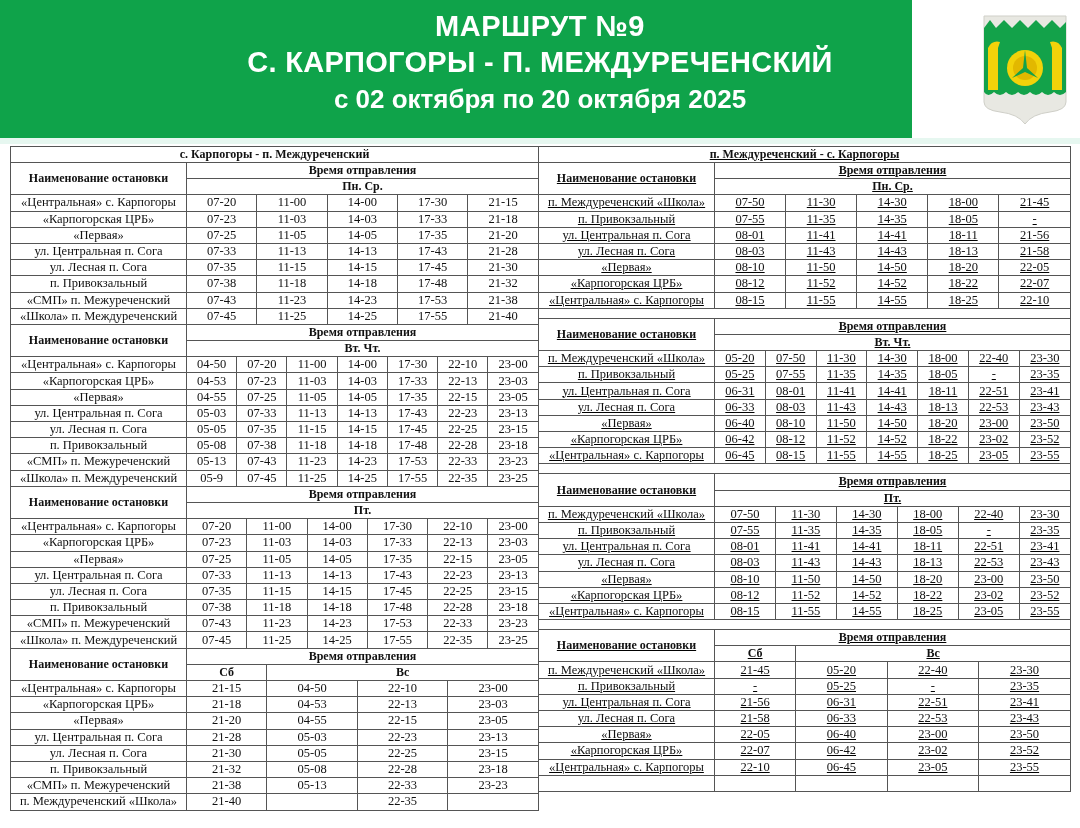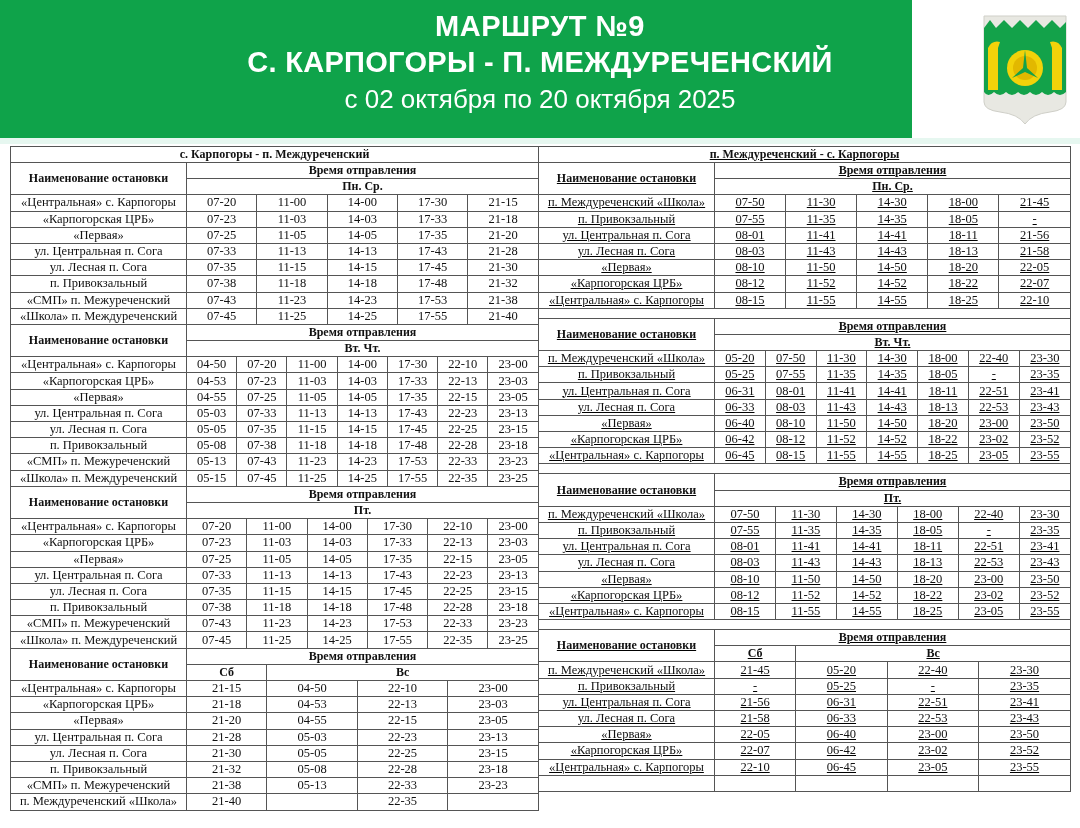--- a/index.html
+++ b/index.html
@@ -1,21 +1,21 @@
 <!DOCTYPE html>
 <html><head>
 <meta charset="utf-8">
 <style>
   html,body{margin:0;padding:0;}
   body{width:1080px;height:828px;background:#ffffff;overflow:hidden;position:relative;font-family:"Liberation Serif","DejaVu Serif",serif;}
   .header{position:absolute;left:0;top:0;width:912px;height:138px;background:#0fa34a;}
   .header .t{position:absolute;left:0;width:1080px;text-align:center;color:#fff;font-family:"Liberation Sans","DejaVu Sans",sans-serif;}
   .t1{top:10px;font-size:29px;font-weight:bold;letter-spacing:0.5px;}
   .t2{top:46px;font-size:29px;font-weight:bold;letter-spacing:0.3px;}
-  .t3{top:84px;font-size:26px;}
+  .t3{top:84px;font-size:26px;font-weight:bold;}
   .emblem{position:absolute;left:980px;top:14px;width:90px;height:112px;}
   .strip{position:absolute;left:0;top:138px;width:1080px;height:6px;background:#e6f7f0;}
   .half{position:absolute;top:146px;}
   .left{left:10px;width:529px;}
   .right{left:538px;width:533px;text-decoration:underline;}
   table{border-collapse:collapse;width:100%;table-layout:fixed;}
   td,th{border:1px solid #555;padding:0;text-align:center;font-size:12.5px;color:#111;height:15.2px;line-height:15px;white-space:nowrap;overflow:hidden;}
   th{font-weight:bold;font-size:12px;}
   .dir{height:15px;}
   .stopcol{width:176px;}
@@ -203,21 +203,21 @@
           <td colspan="5">05-13</td>
           <td colspan="5">07-43</td>
           <td colspan="5">11-23</td>
           <td colspan="5">14-23</td>
           <td colspan="5">17-53</td>
           <td colspan="5">22-33</td>
           <td colspan="5">23-23</td>
         </tr>
         <tr>
           <td>«Школа» п. Междуреченский</td>
-          <td colspan="5">05-15</td>
+          <td colspan="5">05-9</td>
           <td colspan="5">07-45</td>
           <td colspan="5">11-25</td>
           <td colspan="5">14-25</td>
           <td colspan="5">17-55</td>
           <td colspan="5">22-35</td>
           <td colspan="5">23-25</td>
         </tr>
       </tbody>
     <tbody>
         <tr>

